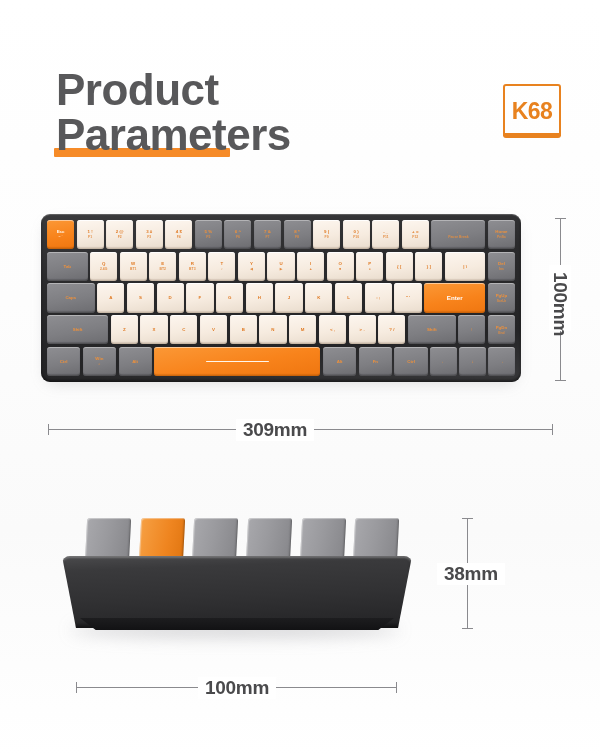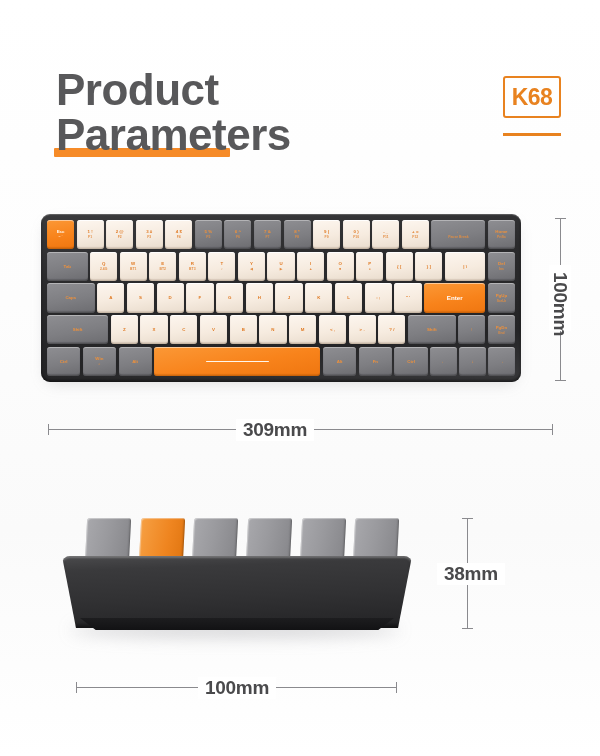--- a/index.html
+++ b/index.html
@@ -20,21 +20,21 @@
   .title-block { position:absolute; left:56px; top:68px; }
   .title-line { font-size:44px; font-weight:bold; color:#58585a; line-height:0.98; letter-spacing:-0.5px; position:relative; }
   .title-line.l2 { margin-top:2px; }
   .title-underline {
     position:absolute; left:54px; top:148px; width:176px; height:9px;
     background:#f68b28; border-radius:1px; z-index:0;
   }
   .title-line.l2 span { position:relative; z-index:2; }
 
   .badge {
-    position:absolute; left:503px; top:76px; width:58px; height:42px;
+    position:absolute; left:503px; top:84px; width:58px; height:54px;
     border:2.5px solid #e8821f; border-radius:3px;
     display:flex; align-items:center; justify-content:center;
   }
   .badge-text { font-size:23px; font-weight:bold; color:#e8821f; letter-spacing:-0.5px; line-height:1; }
   .badge-rule { position:absolute; left:503px; top:133px; width:58px; height:3px; background:#e8821f; }
 
   
   .kb-wrap { position:absolute; left:41px; top:214px; width:480px; height:168px; }
   .kb-shadow {
     position:absolute; left:4px; top:8px; width:472px; height:162px;

